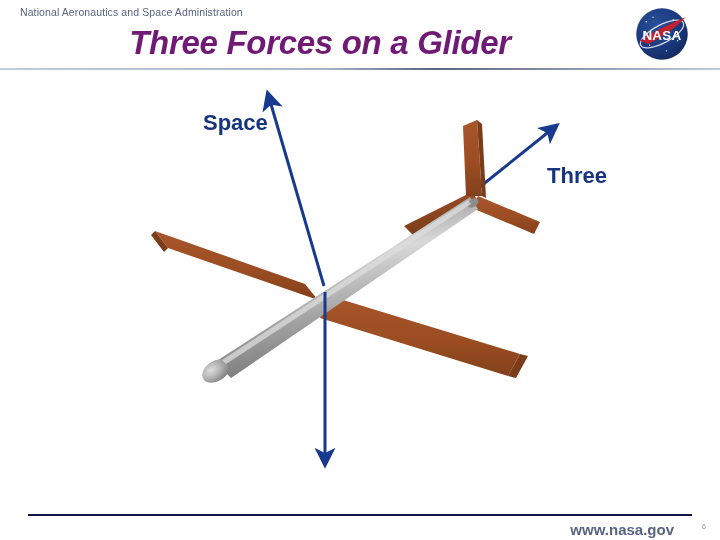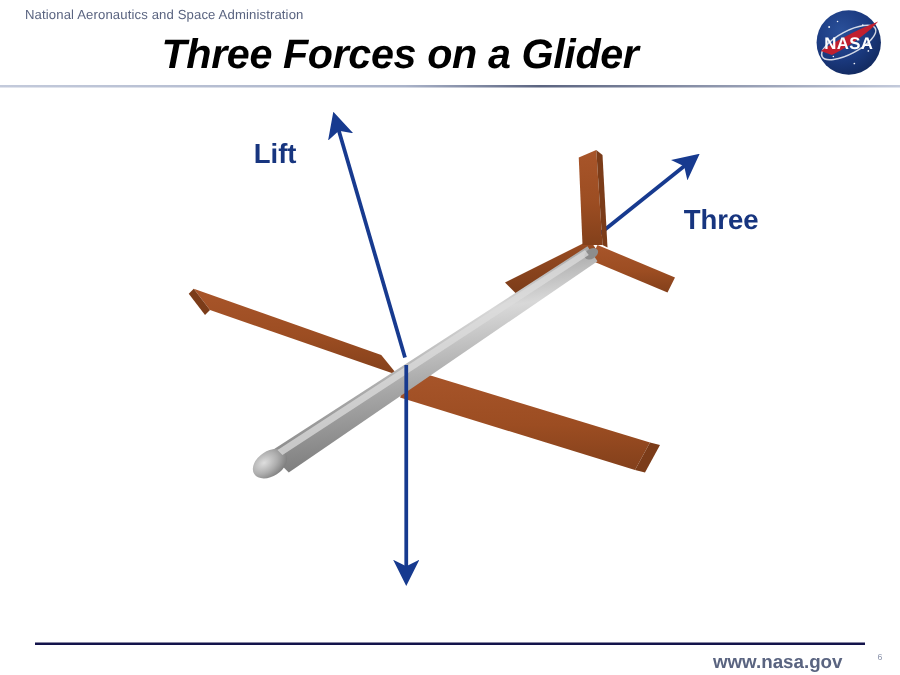--- a/index.html
+++ b/index.html
@@ -28,37 +28,37 @@
   }
   #title {
     position: absolute;
     left: 0;
     top: 24px;
     width: 640px;
     text-align: center;
     font-size: 33px;
     font-weight: bold;
     font-style: italic;
-    color: #000000;
+    color: #701a75;
     letter-spacing: -0.3px;
     white-space: nowrap;
   }
   #header-rule {
     position: absolute;
     left: 0;
     top: 68px;
     width: 720px;
     height: 2px;
     background: linear-gradient(to right, #c3cadb 0%, #aab3c9 45%, #5b6480 60%, #c3cadb 100%);
   }
 
   
   #nasa-logo {
     position: absolute;
-    left: 651px;
+    left: 634px;
     top: 6px;
     width: 56px;
     height: 56px;
   }
 
   
   #figure {
     position: absolute;
     left: 0;
     top: 72px;
@@ -211,21 +211,21 @@
       <ellipse cx="473" cy="131" rx="6" ry="4" transform="rotate(-33 473 131)" fill="#8d8d8d"></ellipse>
 
       <polygon points="222,288 468,128 471,132 226,292" fill="#dcdcdc" opacity="0.75"></polygon>
     </g>
 
     <g>
       <line x1="325" y1="220" x2="325" y2="392" stroke="#173a8f" stroke-width="3" marker-end="url(#headWeight)"></line>
     </g>
   </svg>
 
-  <div id="label-lift" class="force-label">Lift</div>
+  <div id="label-lift" class="force-label">Space</div>
 
   <div id="label-drag" class="force-label">Three</div>
 
 
   <div id="footer-rule"></div>
   <div id="footer-url">www.nasa.gov</div>
   <div id="footer-page">6</div>
 
 </div>
 

